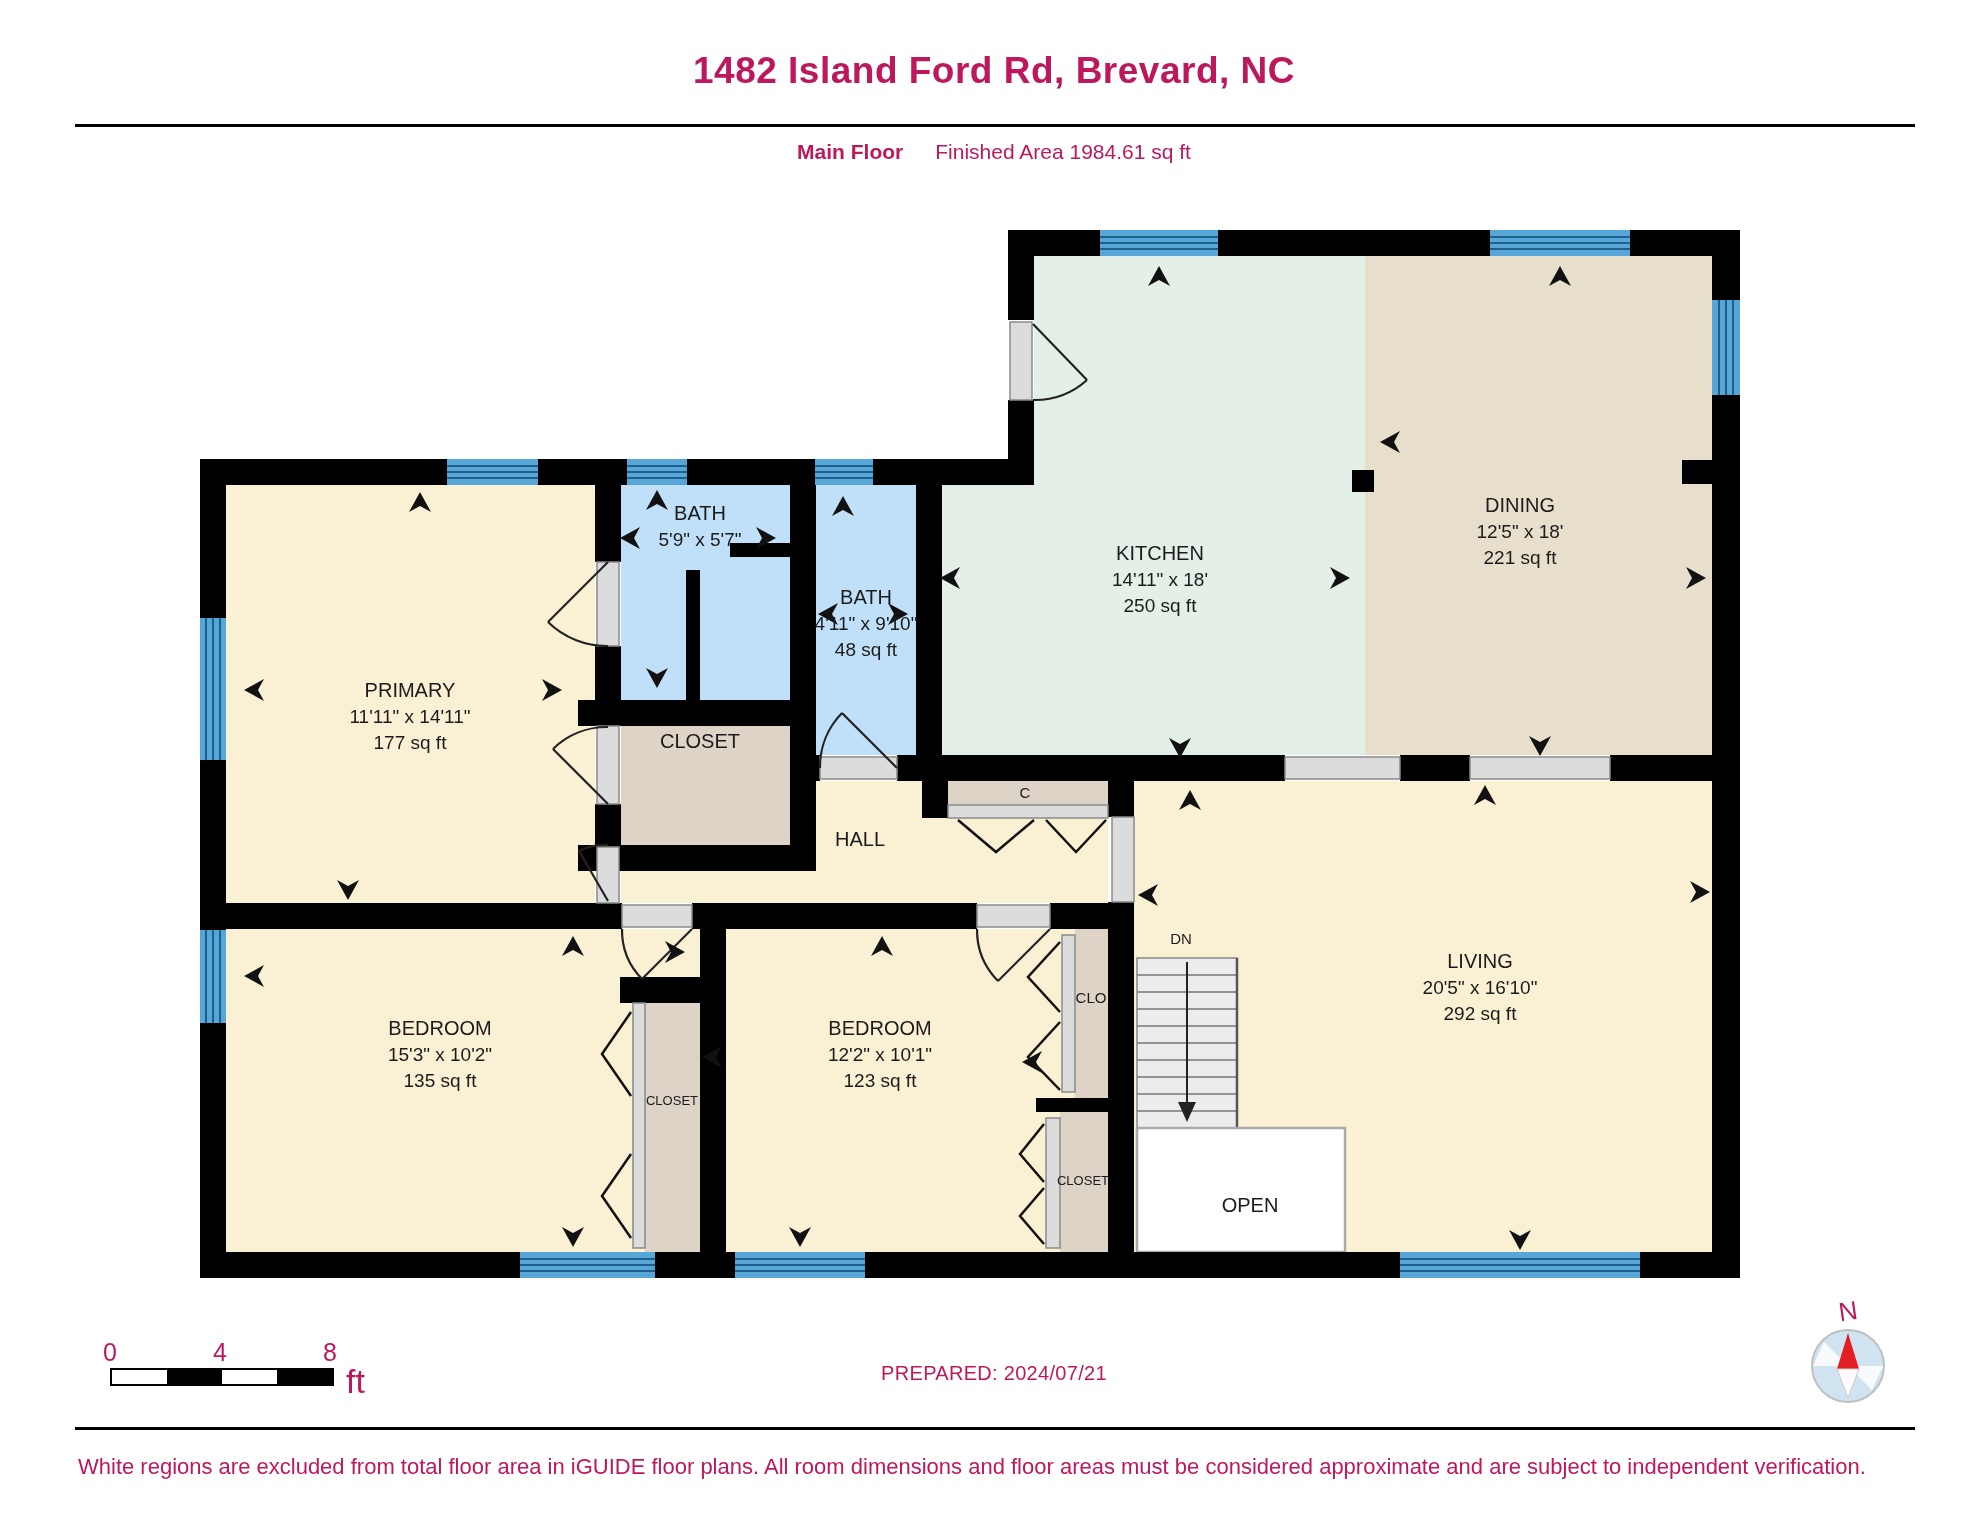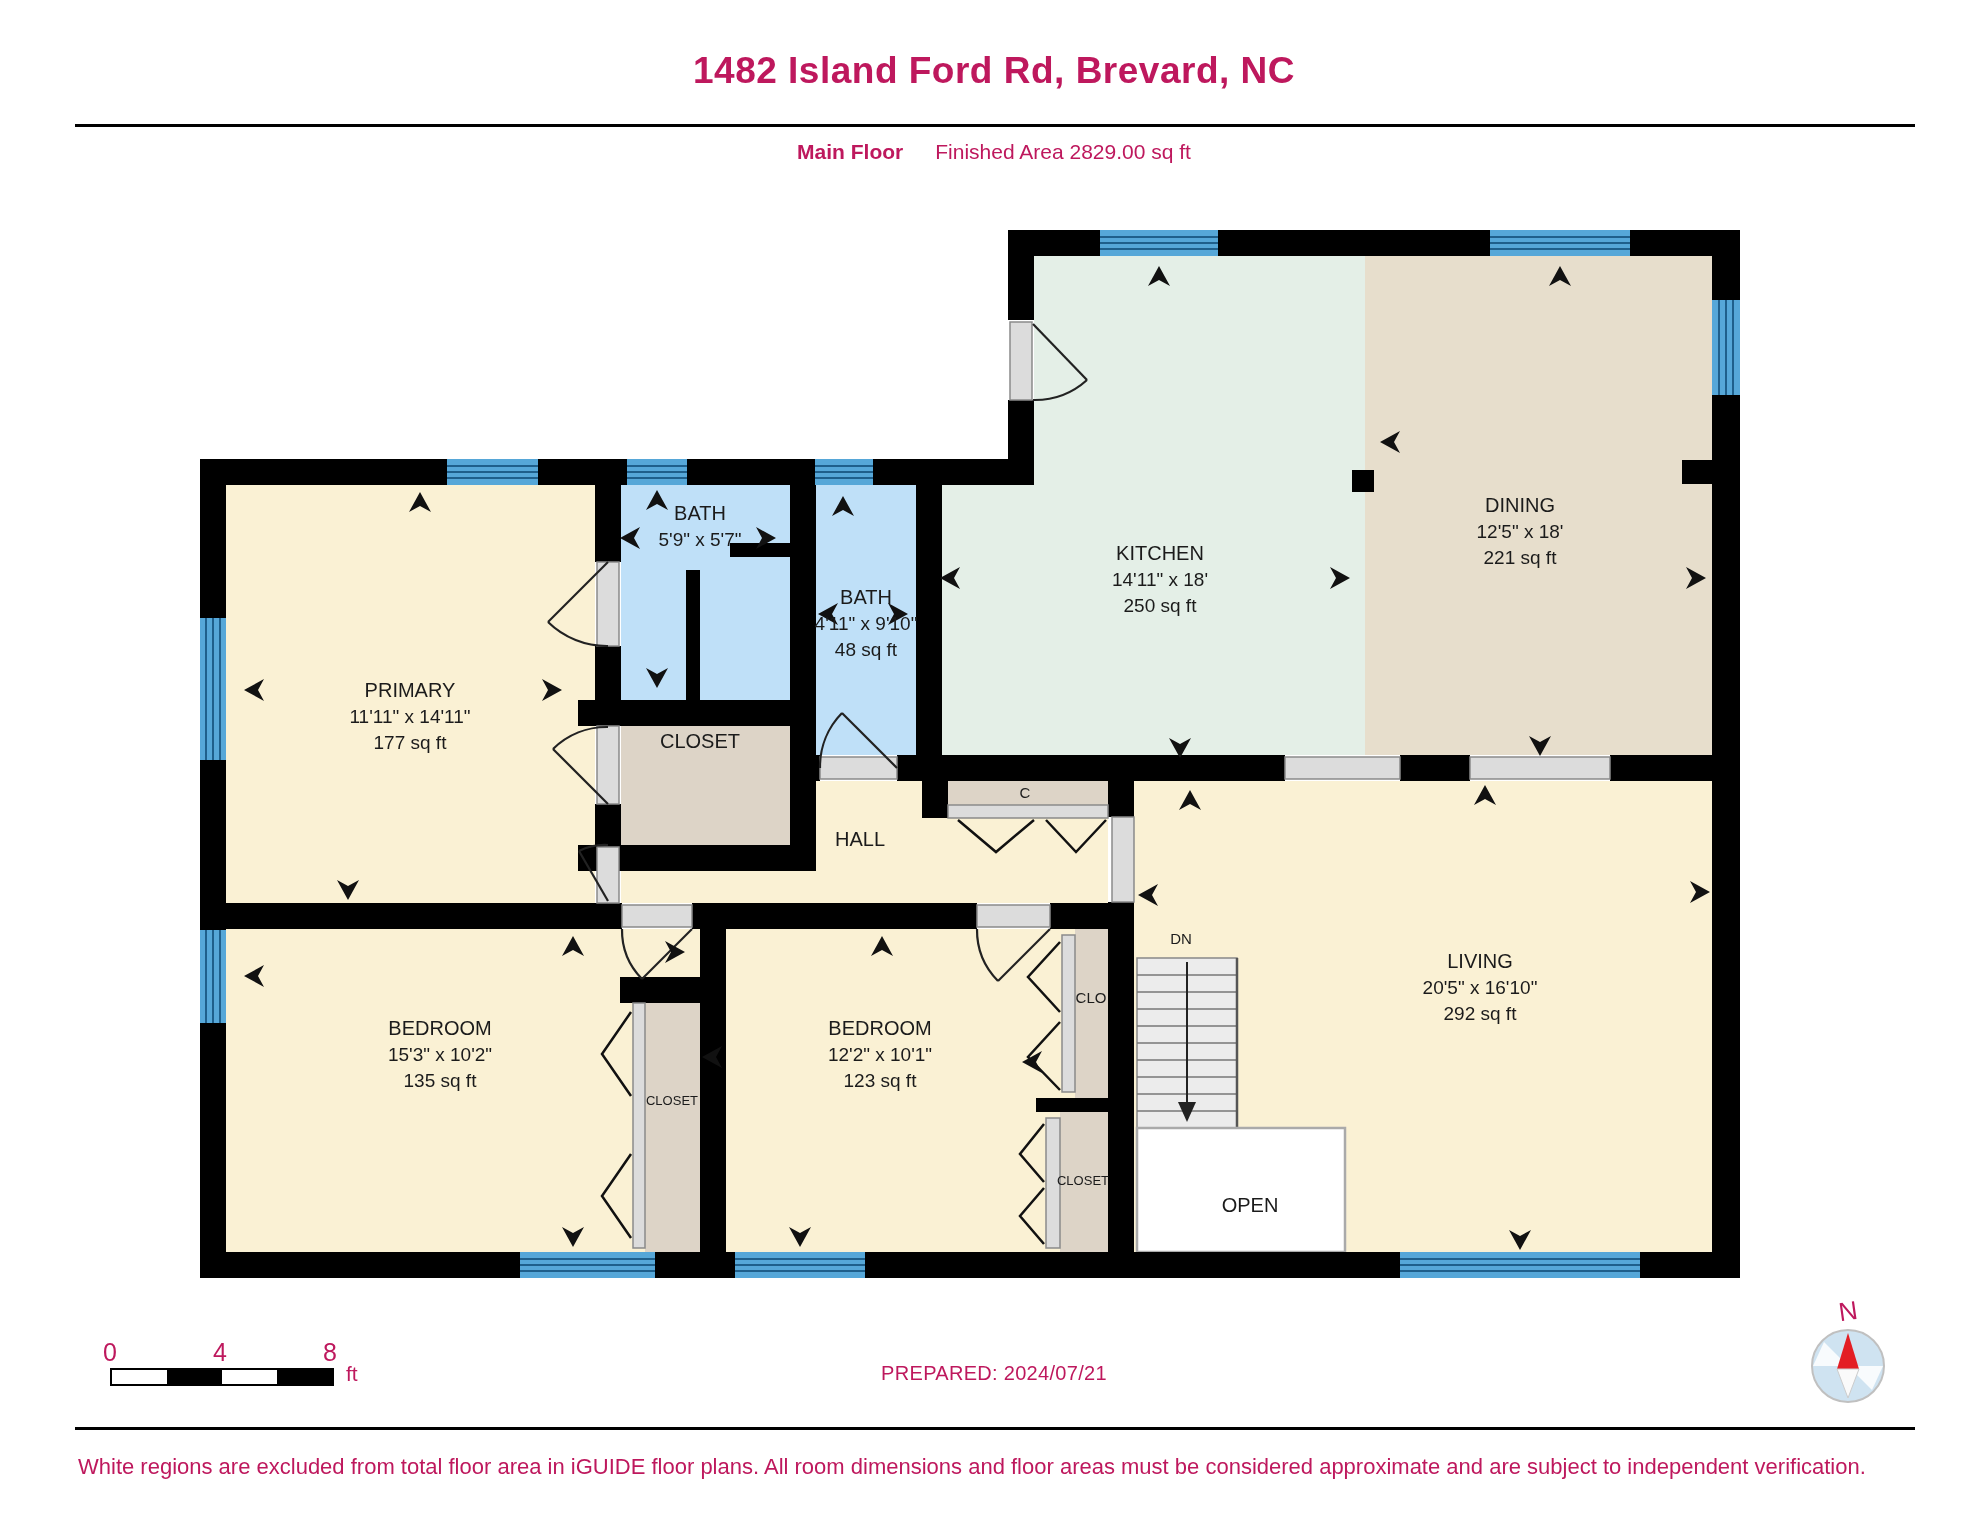--- a/index.html
+++ b/index.html
@@ -32,21 +32,21 @@
   .tinylbl{font-size:13px;}
   .scalebar{position:absolute;left:88px;top:1338px;width:300px;height:60px;}
   .scalebar .nums{position:relative;height:28px;font-size:25px;}
   .scalebar .nums span{position:absolute;transform:translateX(-50%);}
   .bar{
     position:absolute;top:30px;left:22px;width:220px;height:14px;
     border:2px solid #000;display:flex;
   }
   .bar i{flex:1;}
   .bar i:nth-child(2),.bar i:nth-child(4){background:#000;}
-  .ft{position:absolute;top:24px;left:258px;font-size:21px;}
+  .ft{position:absolute;top:24px;left:258px;font-size:34px;}
   .prepared{
     position:absolute;top:1362px;left:0;width:100%;text-align:center;
     font-size:20px;letter-spacing:.3px;
   }
   .footer-text{
     position:absolute;top:1454px;left:78px;width:1840px;
     font-size:22px;
   }
   .compass{position:absolute;left:1806px;top:1296px;width:84px;height:116px;}
   .compass .n{
@@ -56,21 +56,21 @@
 </style>
 </head>
 <body>
 
 <div class="page">
 
   <div class="title">1482 Island Ford Rd, Brevard, NC</div>
   <div class="rule top"></div>
   <div class="subtitle">
     <span class="floor">Main Floor</span>
-    <span class="area">Finished Area 2829.00 sq ft</span>
+    <span class="area">Finished Area 1984.61 sq ft</span>
   </div>
 
   <svg class="plan" width="1988" height="1536" viewBox="0 0 1988 1536">
 
     <g>
       <rect x="226" y="485" width="369" height="418" fill="#faf1d4"></rect>
       <rect x="621" y="485" width="169" height="215" fill="#bfe0f8"></rect>
       <rect x="816" y="485" width="100" height="270" fill="#bfe0f8"></rect>
       <rect x="621" y="726" width="169" height="119" fill="#ddd4c7"></rect>
       <path d="M1034,256 L1365,256 L1365,755 L942,755 L942,485 L1034,485 Z" fill="#e4efe7"></path>

